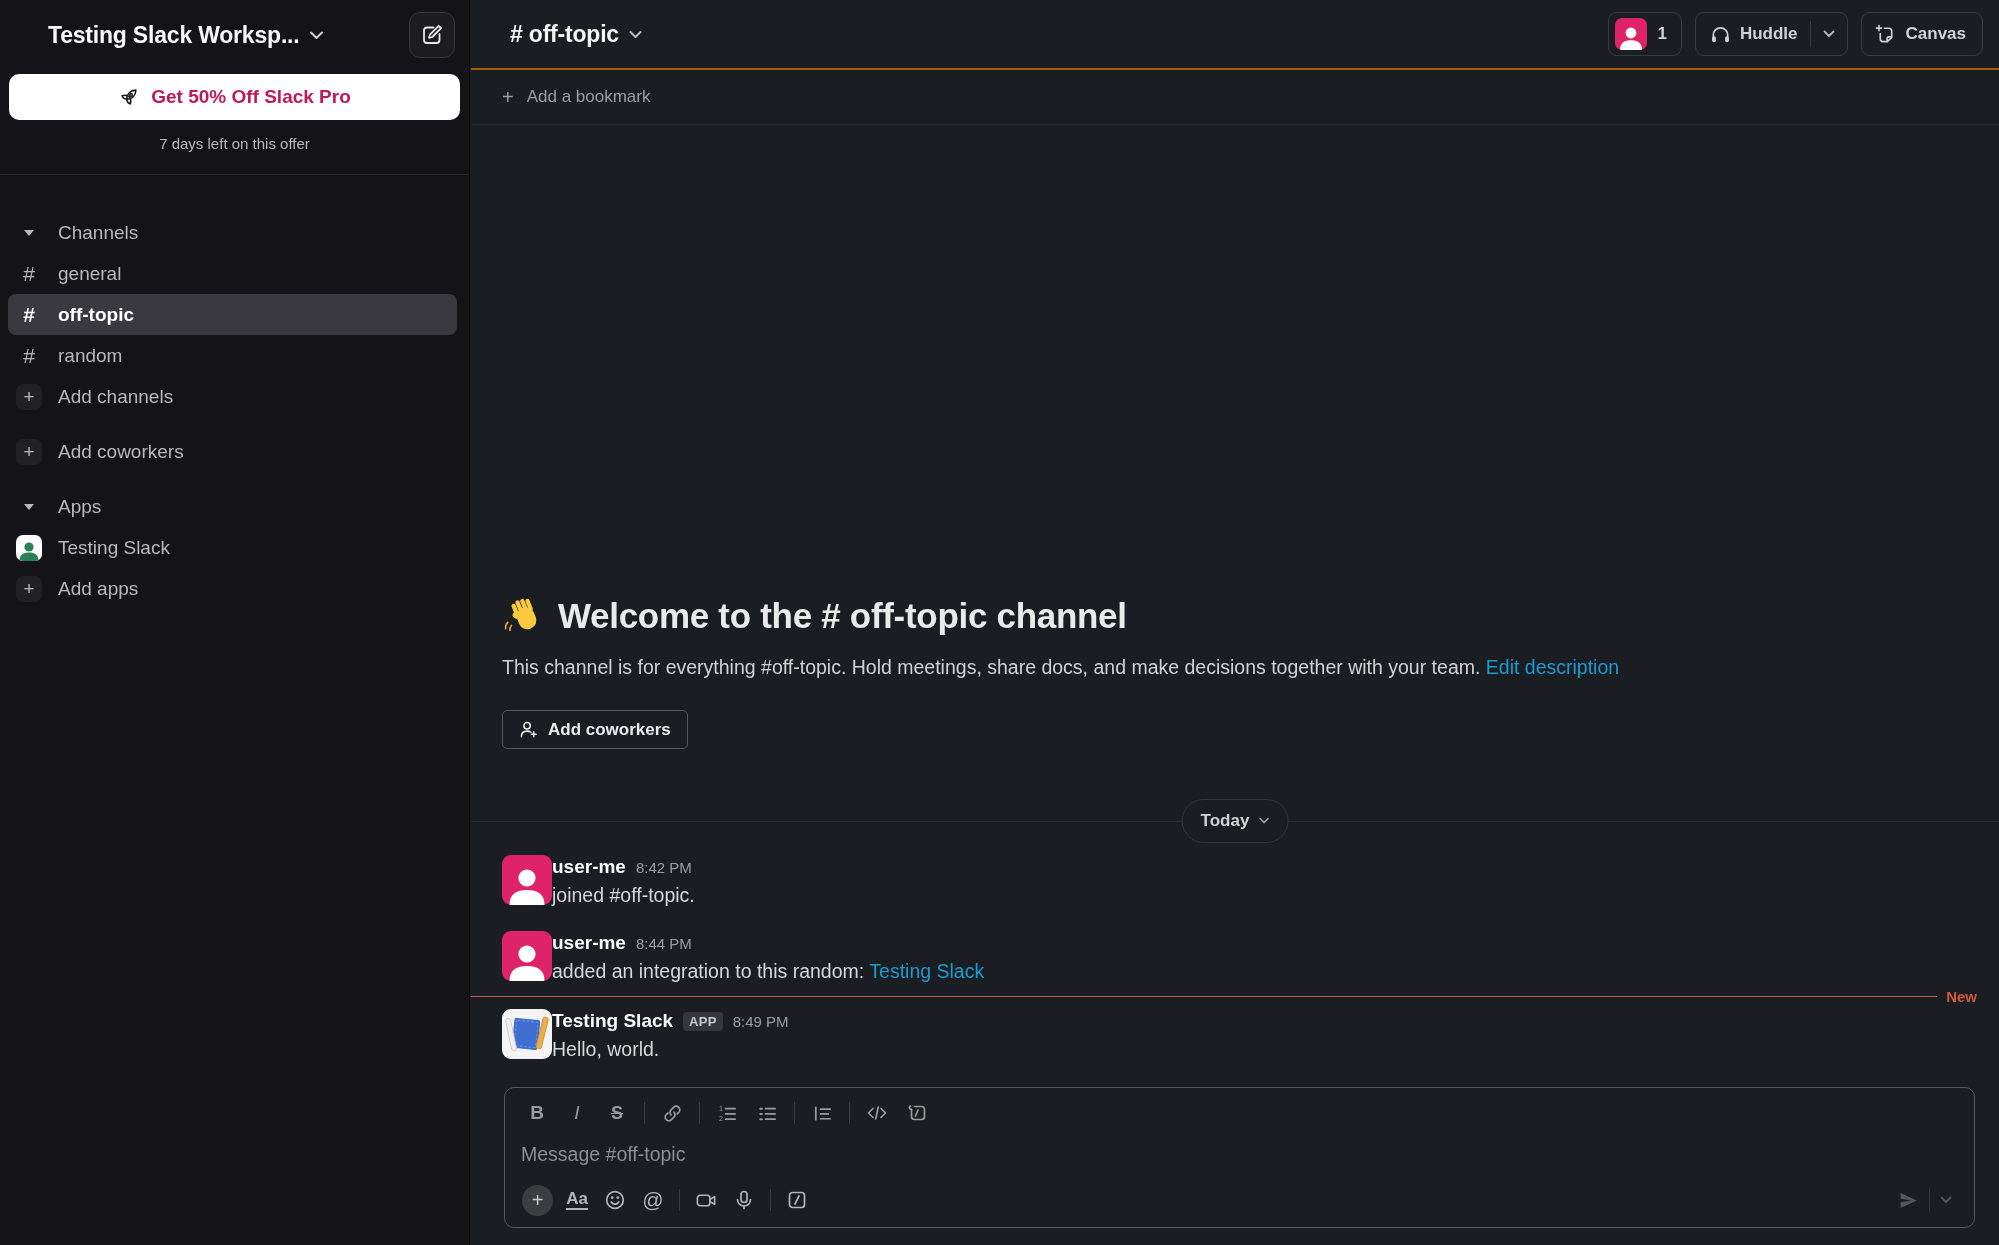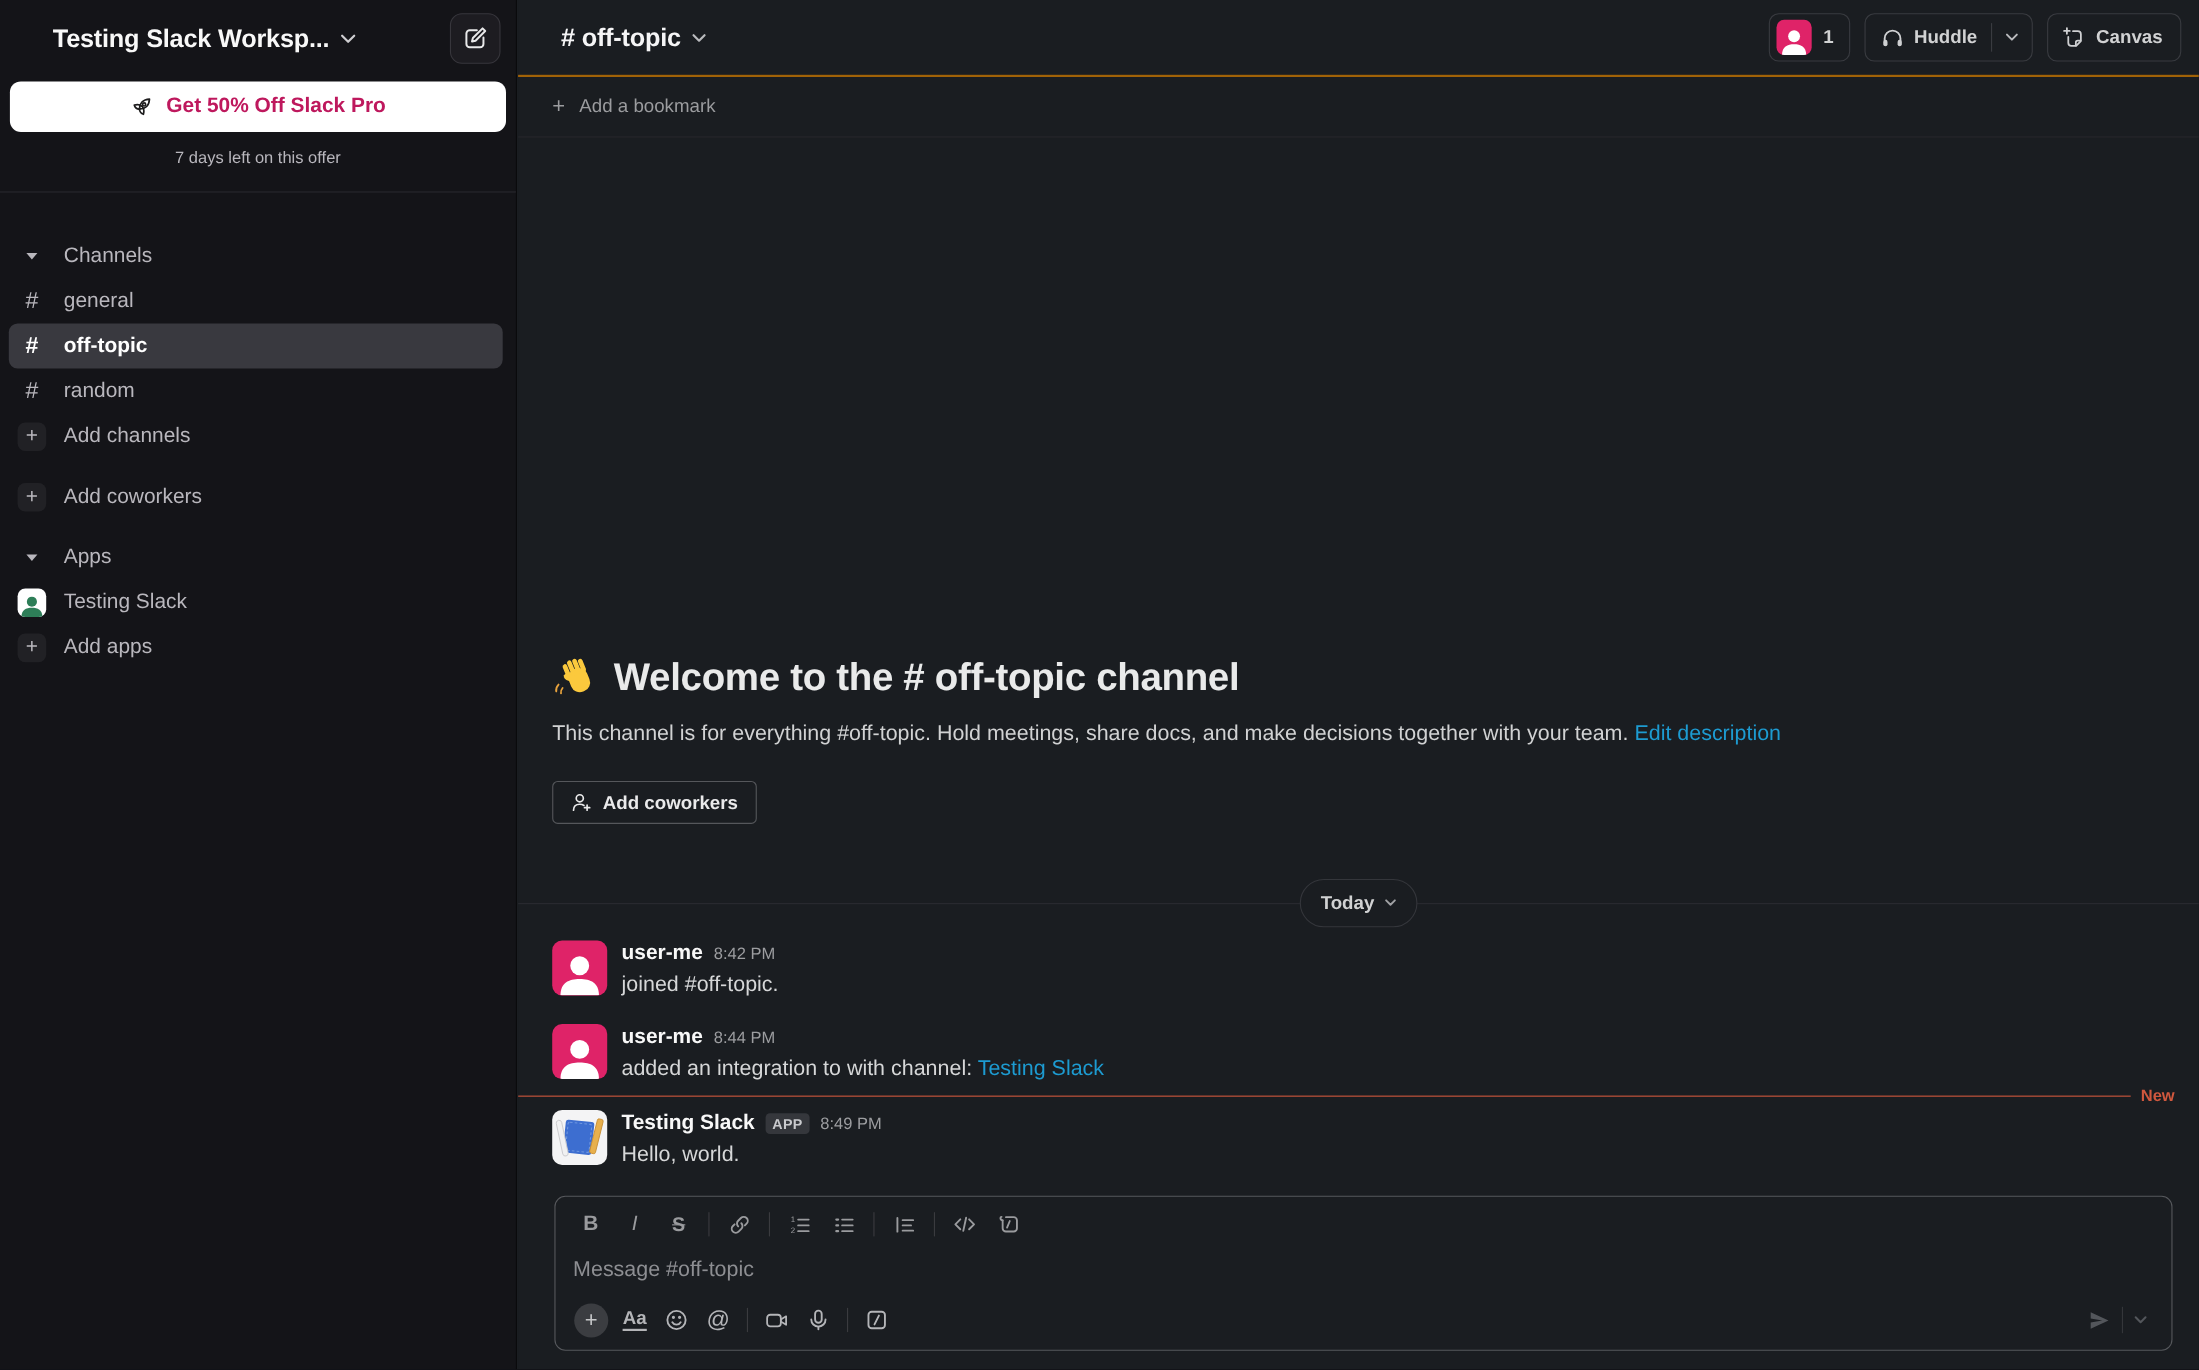--- a/index.html
+++ b/index.html
@@ -71,21 +71,21 @@
   a.link{color:#1d9bd1;text-decoration:none;cursor:pointer;}
   .add-cow-btn{margin-top:30px;display:inline-flex;align-items:center;gap:10px;height:39px;
     padding:0 16px;background:transparent;border:1px solid #55575b;border-radius:5px;
     color:#eaeaeb;font-family:inherit;font-size:17px;font-weight:700;cursor:pointer;}
   .today-wrap{position:relative;margin-top:50px;height:44px;flex:none;}
   .today-wrap .rule{position:absolute;left:0;right:0;top:50%;height:1px;background:#2b2c31;}
   .today-pill{position:absolute;left:50%;top:0;transform:translateX(-50%);height:44px;
     display:flex;align-items:center;gap:9px;padding:0 18px;background:#1a1d21;
     border:1px solid #34363b;border-radius:24px;cursor:pointer;font-family:inherit;}
   .today-label{font-size:17px;font-weight:700;color:#d1d2d3;}
-  .message{display:flex;gap:13px;padding:12px 31px 12px 31px;}
+  .message{display:flex;gap:0;padding:12px 31px 12px 31px;}
   .msg-avatar{width:50px;height:50px;border-radius:9px;overflow:hidden;flex:none;
     display:flex;align-items:flex-end;justify-content:center;}
   .msg-avatar.pink{background:#df2368;}
   .msg-avatar.white{background:#f4f4f5;align-items:center;}
   .msg-body{padding-top:1px;}
   .msg-head{display:flex;align-items:baseline;gap:10px;}
   .msg-author{font-size:19px;font-weight:800;color:#f8f8f8;}
   .msg-time{font-size:15px;color:#9c9da0;}
   .app-badge{font-size:13px;font-weight:700;color:#c9cacd;background:#35373c;
     border-radius:4px;padding:2px 6px;letter-spacing:0.3px;align-self:center;}
@@ -356,21 +356,21 @@
               <circle cx="22" cy="13" r="8.6" fill="#fff"></circle>
               <path d="M4.5 40 C4.5 28.5 12 25 22 25 C32 25 39.5 28.5 39.5 40 Z" fill="#fff"></path>
             </svg>
         </span>
         <div class="msg-body">
           <div class="msg-head">
             <span class="msg-author">user-me</span>
             <span class="msg-time">8:44 PM</span>
           </div>
           <div class="msg-text">
-            <span>added an integration to with channel:</span>
+            <span>added an integration to this random:</span>
             <a class="link">Testing Slack</a>
           </div>
         </div>
       </div>
 
       <div class="new-divider">
         <span class="line"></span>
         <span class="new-label">New</span>
       </div>
 

